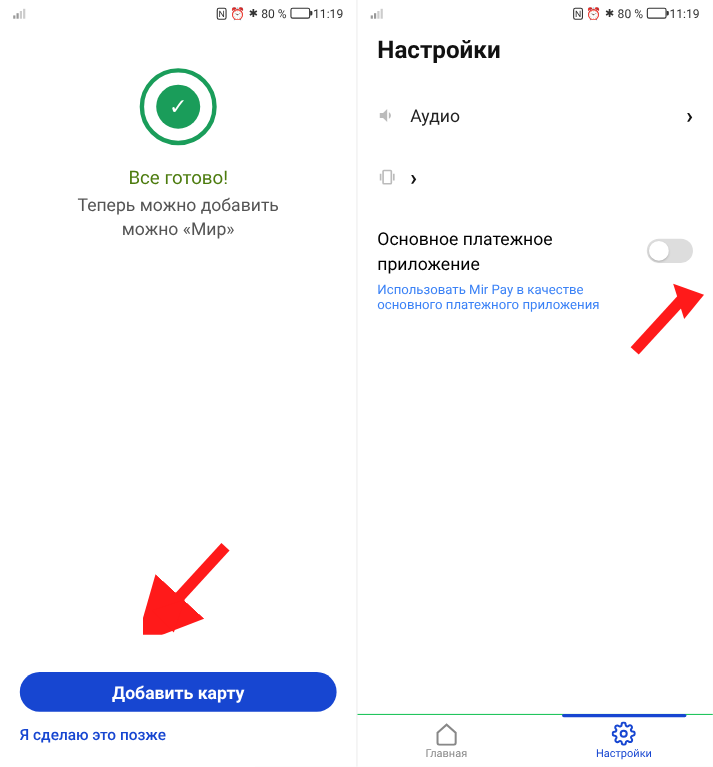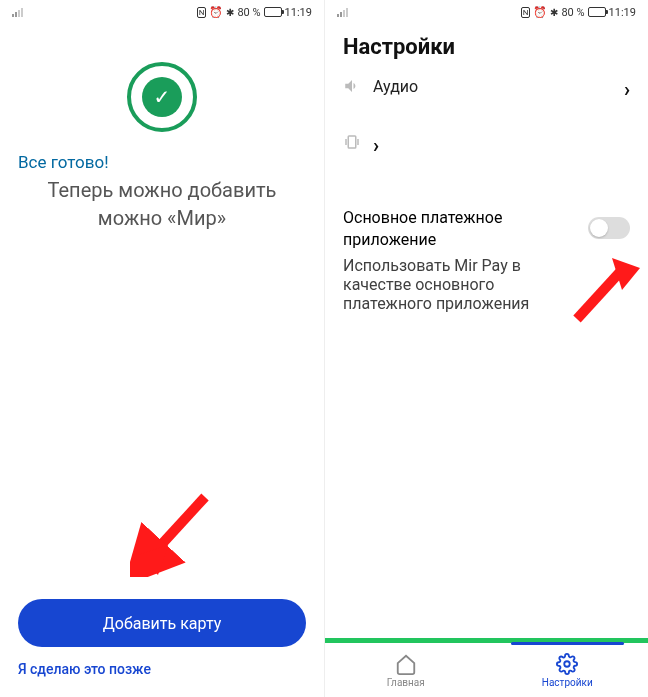--- a/index.html
+++ b/index.html
@@ -18,43 +18,43 @@
     .battery-icon { width: 18px; height: 10px; border: 1px solid #333; border-radius: 2px; position: relative; }
     .battery-icon::after { content:''; position:absolute; right:-3px; top:2px; width:2px; height:4px; background:#333; border-radius:0 1px 1px 0;}
     .battery-fill { width: 80%; height: 100%; background: #333; }
     
     .phone-content { flex: 1; display: flex; flex-direction: column; padding: 0 18px; position: relative; }
     
     .success-circle { width: 70px; height: 70px; border: 4px solid #1a9d5a; border-radius: 50%; display:flex; align-items:center; justify-content:center; margin: 40px auto 20px; }
     .success-inner { width: 40px; height: 40px; background: #1a9d5a; border-radius: 50%; display:flex; align-items:center; justify-content:center; }
     .checkmark { color: #fff; font-size: 20px; }
     
-    .success-title { font-size: 17px; color: #0369a1; margin-bottom: 4px; }
-    .success-sub { text-align: center; font-size: 20px; color: #555; line-height: 1.4; }
+    .success-title { text-align: center; font-size: 17px; color: #4d7c0f; margin-bottom: 4px; }
+    .success-sub { text-align: center; font-size: 16px; color: #555; line-height: 1.4; }
     
-    .primary-btn { background: #1746d1; color: #fff; border: none; border-radius: 28px; height: 48px; font-size: 16px; font-weight: 400; margin: 0 0 14px; cursor:pointer; }
+    .primary-btn { background: #1746d1; color: #fff; border: none; border-radius: 28px; height: 36px; font-size: 16px; font-weight: 700; margin: 0 0 14px; cursor:pointer; }
     .secondary-link { text-align: left; color: #1746d1; font-size: 14px; font-weight: 500; margin-bottom: 20px; cursor:pointer; }
     
     .spacer { flex: 1; }
     
     .arrow { position: absolute; z-index: 10; }
     
     .settings-title { font-size: 22px; font-weight: 700; color: #111; padding: 12px 0 18px; }
-    .list-row { display: flex; align-items: flex-start; height: 56px; cursor:pointer; }
+    .list-row { display: flex; align-items: center; height: 56px; cursor:pointer; }
     .row-icon { width: 30px; color: #aaa; display:flex; align-items:center; }
     .row-label { flex: 1; font-size: 16px; color: #222; }
     .chevron { font-size: 20px; font-weight: 700; color: #111; }
     
     .toggle-section { padding: 18px 0; position: relative; }
     .toggle-title { font-size: 16px; color: #000000; line-height: 1.4; padding-right: 60px; }
-    .toggle-desc { font-size: 16px; color: #404040; margin-top: 4px; padding-right: 60px; }
+    .toggle-desc { font-size: 12px; color: #3b82f6; margin-top: 4px; padding-right: 60px; }
     .toggle { position: absolute; right: 0; top: 28px; width: 42px; height: 22px; background: #ddd; border-radius: 11px; cursor:pointer; }
     .toggle-knob { width: 18px; height: 18px; background: #fff; border-radius: 50%; position: absolute; top: 2px; left: 2px; box-shadow: 0 1px 2px rgba(0,0,0,.2); }
     
-    .bottom-nav { height: 59px; border-top: 5px solid #22c55e; display: flex; margin-top: 44px; }
+    .bottom-nav { height: 48px; border-top: 1px solid #22c55e; display: flex; margin-top: 44px; }
     .nav-item { flex: 1; display:flex; flex-direction:column; align-items:center; justify-content:center; gap:2px; font-size: 10px; color: #888; cursor:pointer; position:relative; }
     .nav-item.active { color: #1746d1; }
     .nav-item.active::before { content:''; position:absolute; top:-1px; left:15%; right:15%; height:3px; background:#1746d1; border-radius:2px; }
     .nav-icon { width: 22px; height: 22px; display:flex; align-items:center; justify-content:center; }
     
     .sound-icon svg, .vib-icon svg { width: 18px; height: 18px; }
   </style>
 </head>
 <body>
 

